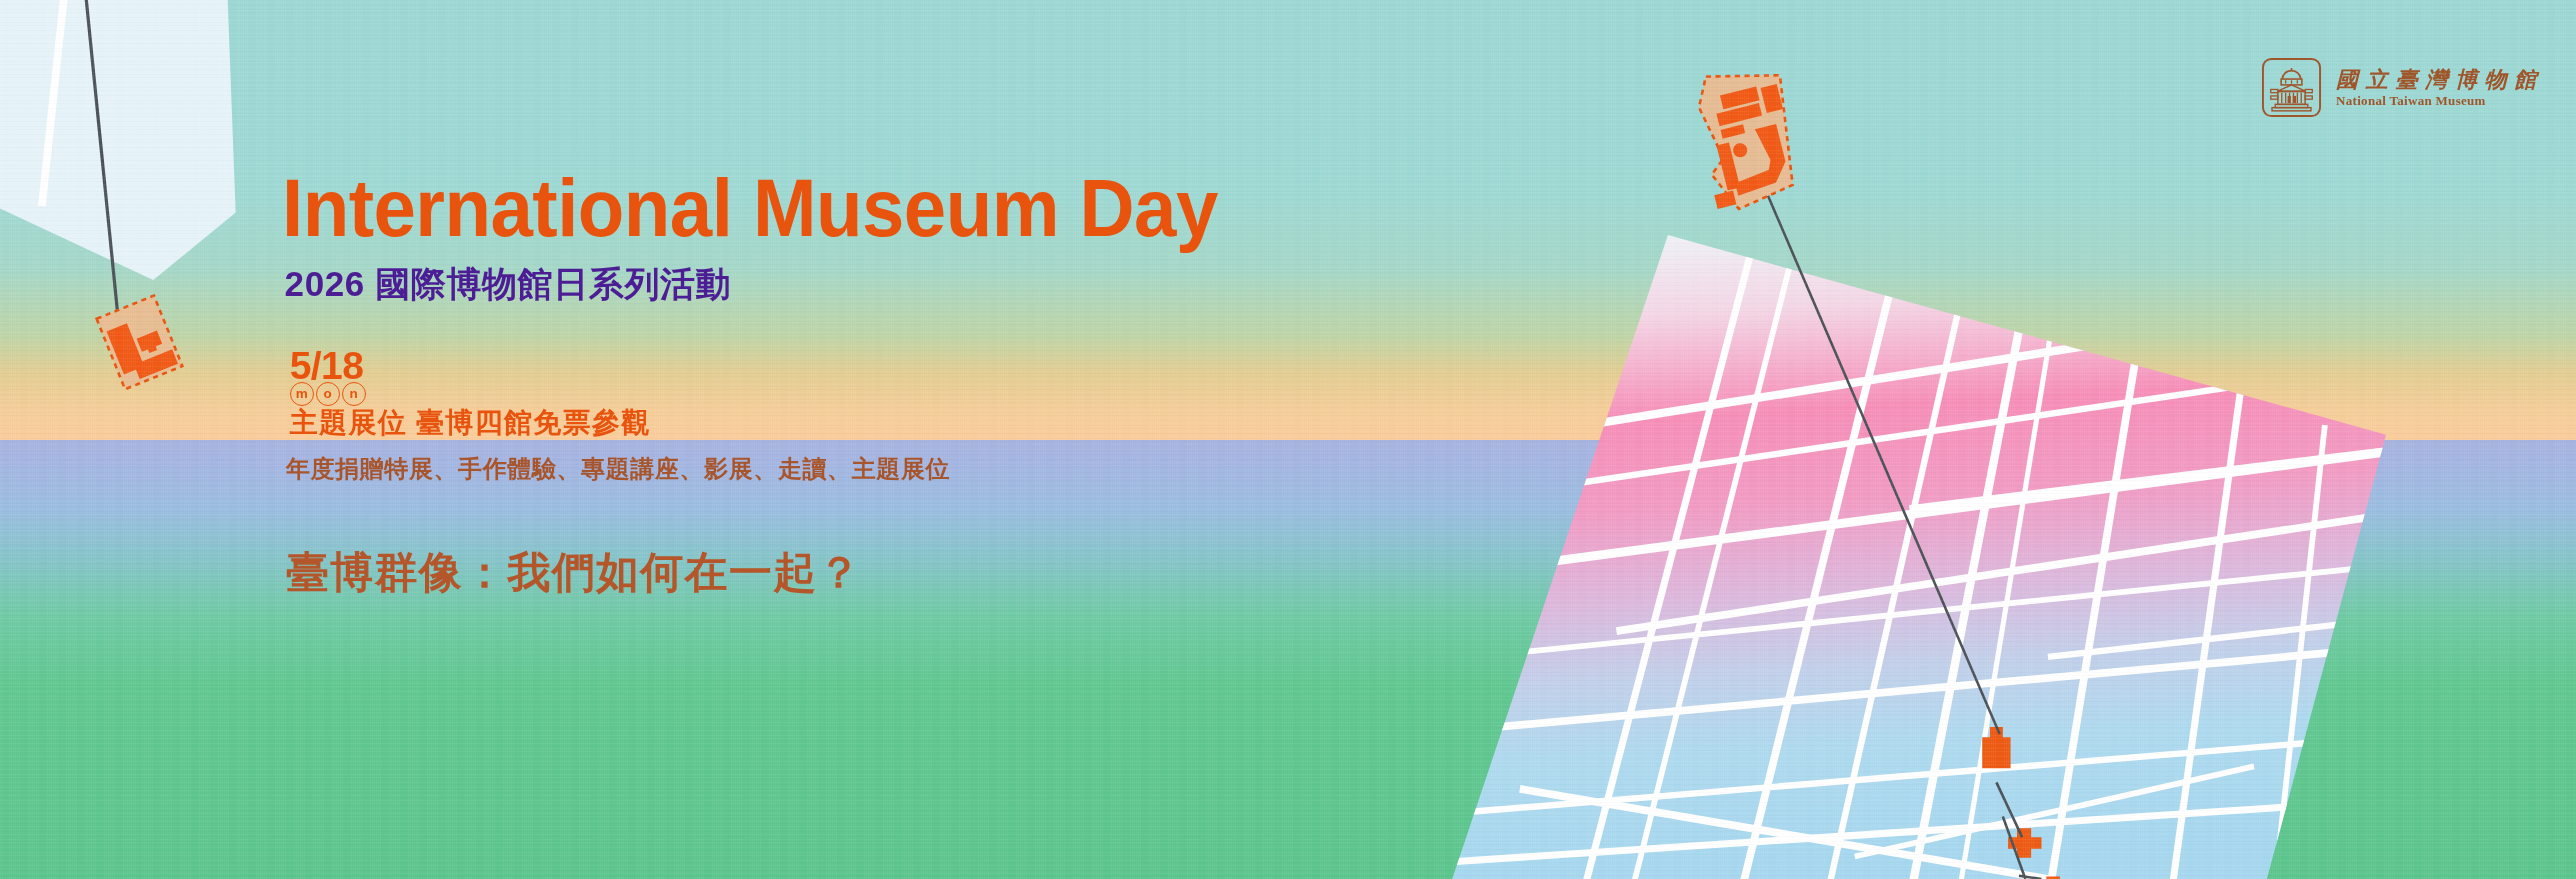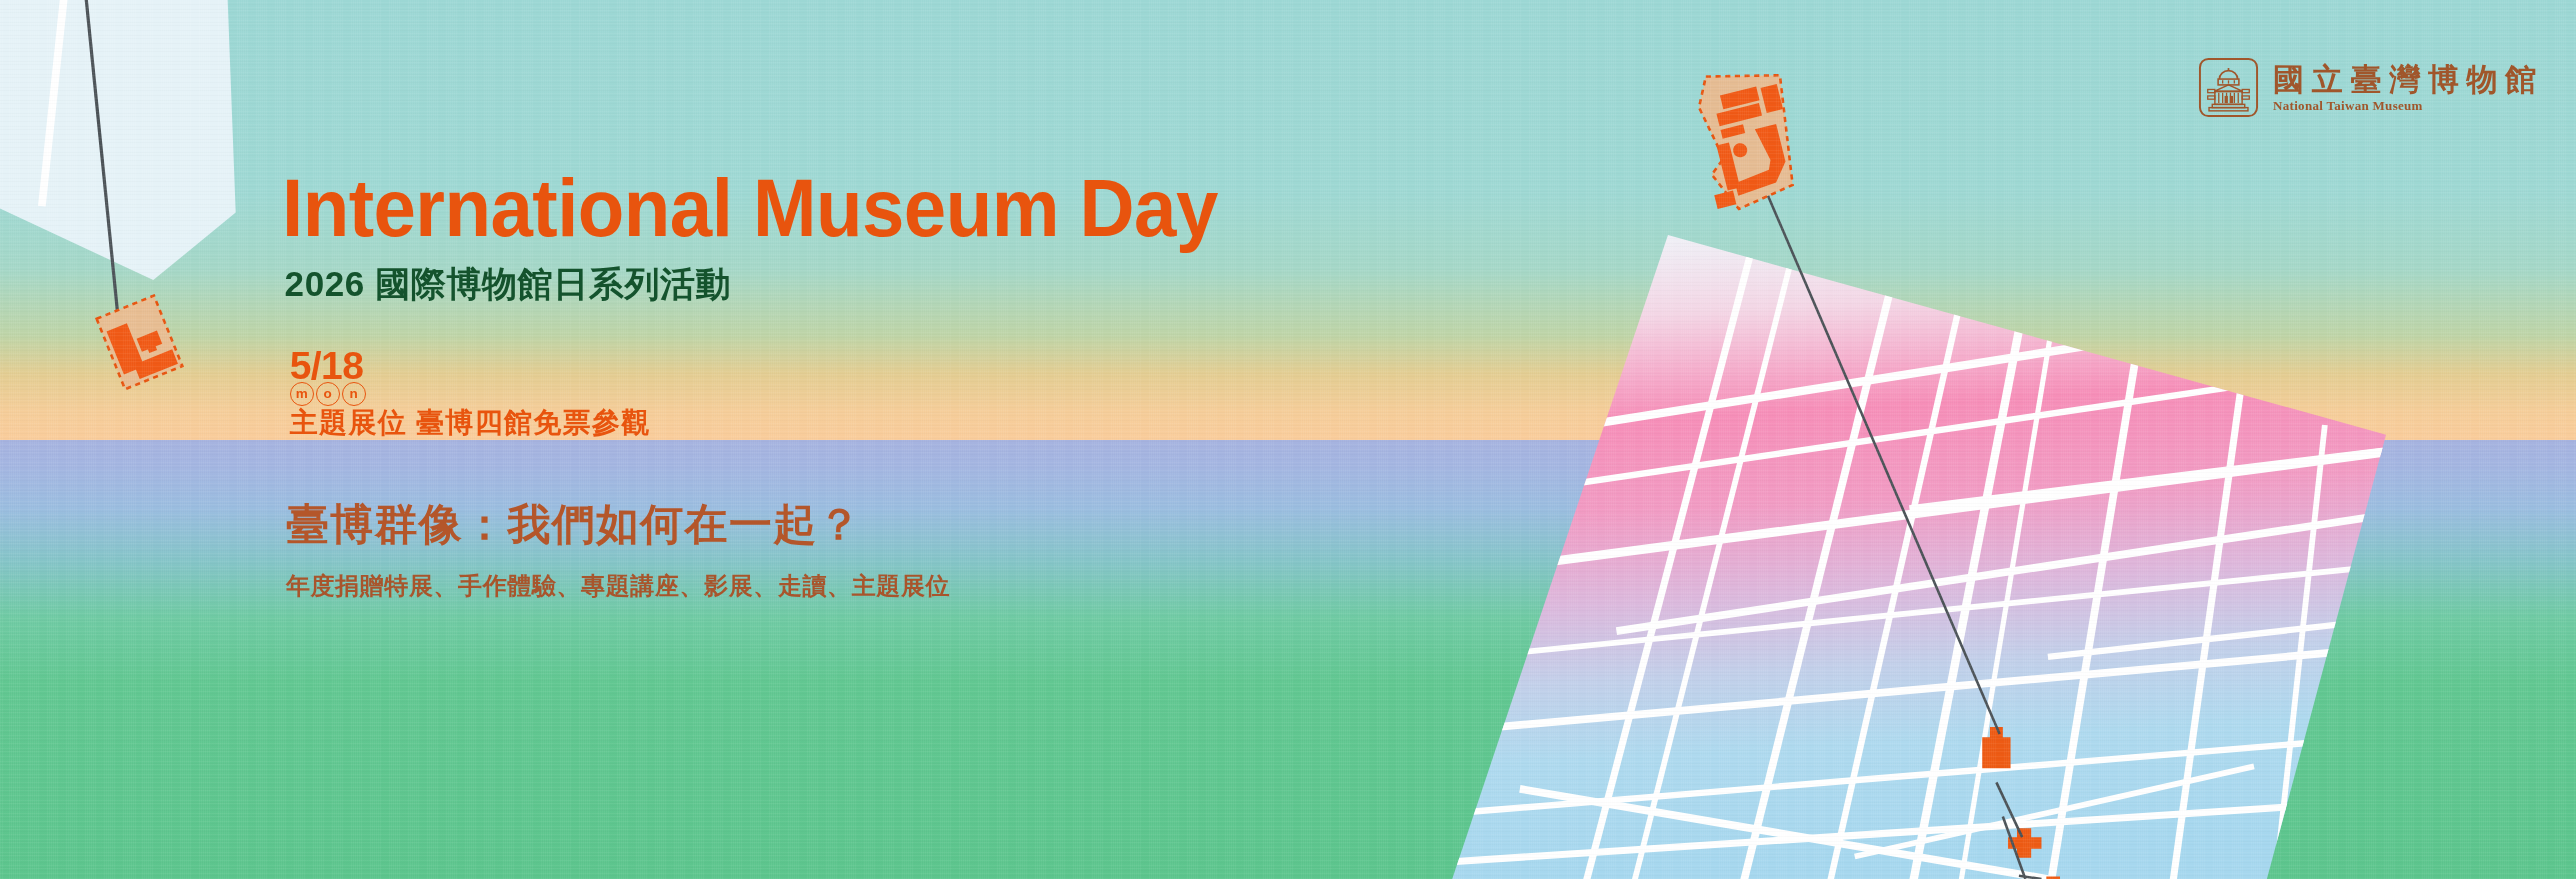--- a/index.html
+++ b/index.html
@@ -61,21 +61,21 @@
     font-weight:bold;
     font-size:82px;
     line-height:1.0;
     letter-spacing:-0.6px;
     transform:scaleX(.93);
     transform-origin:left center;
     white-space:nowrap;
     margin:0;
   }
   #title-zh{
-    color:#14532d;
+    color:#4c1d95;
     font-weight:bold;
     font-size:35px;
     line-height:1.0;
     letter-spacing:0.6px;
     margin:16.7px 0 0 2.6px;
     white-space:nowrap;
   }
   #date-row{
     margin:45px 0 0 2.6px;
     display:flex;align-items:baseline;
@@ -112,22 +112,22 @@
 
   
   #logo{
     position:absolute;right:32px;top:57px;
     display:flex;align-items:center;gap:14px;
     color:#A0562B;
   }
   #logo-mark{flex:0 0 auto;}
   #logo-text{display:flex;flex-direction:column;gap:1.3px;}
   #logo-zh{
-    font-size:31px;font-weight:bold;letter-spacing:7.7px;
-    line-height:1.15;white-space:nowrap;
+    font-size:22px;font-weight:bold;letter-spacing:7.7px;
+    line-height:1.15;white-space:nowrap;font-style:italic;
   }
   #logo-en{
     font-family:"Liberation Serif",serif;
     font-size:13px;font-weight:bold;letter-spacing:0.3px;
     line-height:1.1;white-space:nowrap;
   }
 </style>
 </head>
 <body>
 
@@ -250,23 +250,23 @@
     <div id="date-row">
       <span id="date-num">5/18</span>
       <span id="date-dow">
         <span class="circ">m</span>
         <span class="circ">o</span>
         <span class="circ">n</span>
       </span>
       <span id="date-note">主題展位  臺博四館免票參觀</span>
     </div>
 
+    <div id="desc-zh">年度捐贈特展、手作體驗、專題講座、影展、走讀、主題展位</div>
+
     <div id="subtitle-zh">臺博群像：我們如何在一起？</div>
-
-    <div id="desc-zh">年度捐贈特展、手作體驗、專題講座、影展、走讀、主題展位</div>
   </div>
 
   <div id="logo">
     <svg id="logo-mark" width="61" height="61" viewBox="0 0 94 94">
       <rect x="3" y="3" width="88" height="88" rx="13" ry="13" fill="none" stroke="#A0562B" stroke-width="3"></rect>
 
       <path d="M33,34 A14,13 0 0,1 61,34" fill="none" stroke="#A0562B" stroke-width="2.6"></path>
       <line x1="47" y1="17" x2="47" y2="21" stroke="#A0562B" stroke-width="2.6"></line>
 
       <rect x="31" y="34" width="32" height="9" fill="none" stroke="#A0562B" stroke-width="2.4"></rect>

